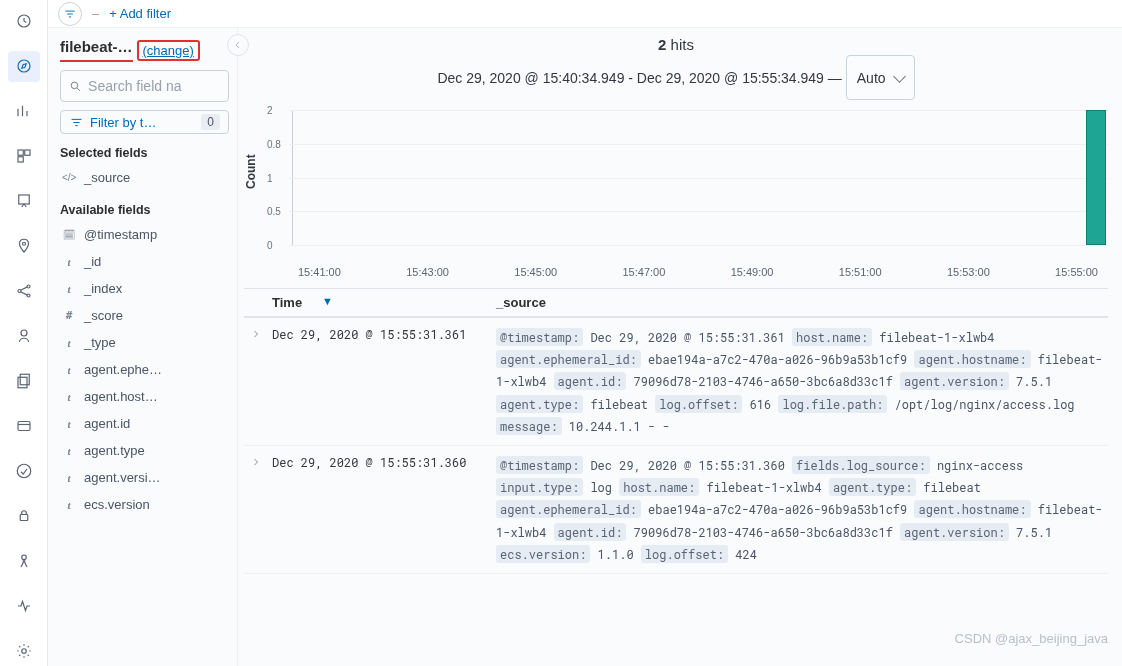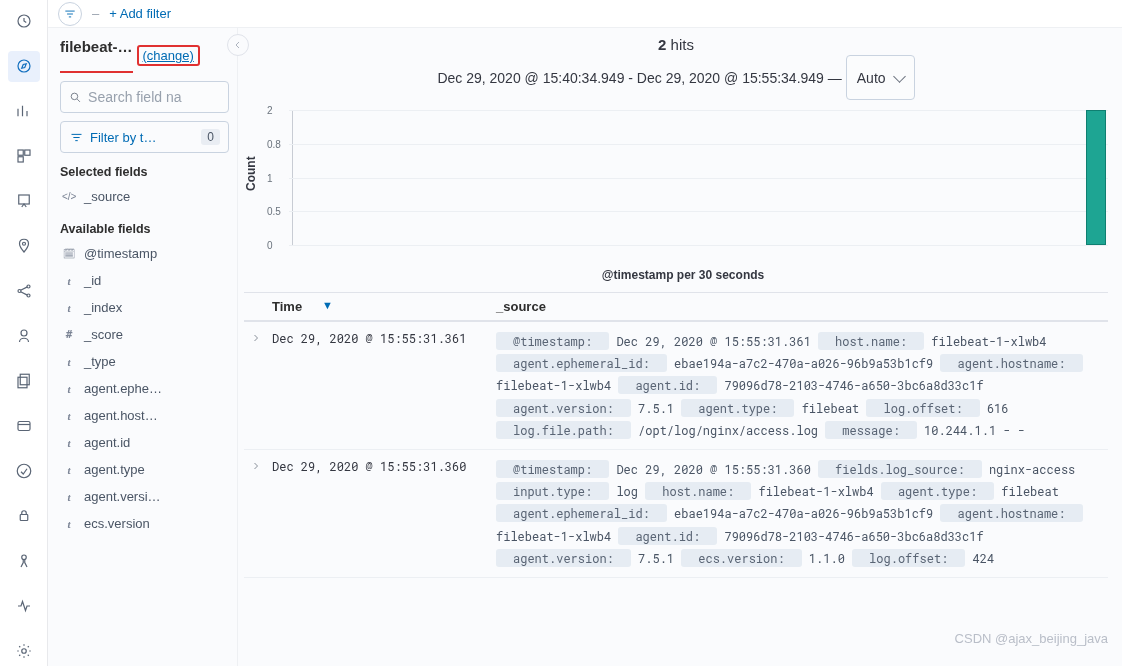--- a/index.html
+++ b/index.html
@@ -19,26 +19,26 @@
 .filter-bar .pill { width: 24px; height: 24px; border: 1px solid #c9d3e0; border-radius: 50%; display:flex; align-items:center; justify-content:center; color:#006bb4; }
 .filter-bar .dash { color:#98a1ad; }
 
 .body-row { flex:1; display:flex; min-height:0; }
 
 
 .sidebar { width: 190px; padding: 10px 8px 10px 12px; position: relative; border-right: 1px solid #eef0f3; }
 .collapse-handle { position:absolute; right:-12px; top:6px; width:22px; height:22px; background:#fafbfd; border:1px solid #e0e3ea; border-radius:50%; display:flex; align-items:center; justify-content:center; color:#98a1ad; }
 .hl-box { border:2px solid #e03131; border-radius:3px; padding:1px 4px; display:inline-block; }
 .index-row { display:flex; align-items:center; gap:4px; }
-.index-name { font-weight:700; font-size:15px; color:#2e2e2e; border-bottom: 2px solid #e03131; padding-bottom:16px; }
+.index-name { font-weight:700; font-size:15px; color:#2e2e2e; border-bottom: 2px solid #e03131; padding-bottom:5px; }
 .change-link { color:#006bb4; font-size:13px; cursor:pointer;text-decoration:underline; }
 .search-field { margin-top:8px; border:1px solid #c9d3e0; border-radius:4px; background:#fbfcfd; height:32px; display:flex; align-items:center; padding:0 8px; gap:6px; color:#69707d; }
 .search-field input { border:none; outline:none; background:transparent; font-size:14px; width:100%; color:#343741; }
 .search-field input::placeholder { color:#98a1ad; }
-.filter-type { margin-top:8px; height:32px; border:1px solid #c9d3e0; border-radius:4px; display:flex; align-items:center; padding:0 8px; gap:6px; color:#006bb4; }
+.filter-type { margin-top:8px; height:24px; border:1px solid #c9d3e0; border-radius:4px; display:flex; align-items:center; padding:0 8px; gap:6px; color:#006bb4; }
 .filter-type .badge { margin-left:auto; background:#e9edf3; color:#4a5565; border-radius:3px; padding:1px 6px; font-size:12px; }
 .section-head { font-weight:700; font-size:12.5px; margin:12px 0 4px; color:#2e2e2e; }
 .field-item { display:flex; align-items:center; gap:8px; padding:6px 2px; color:#4a5565; font-size:13px; cursor:pointer; }
 .field-item .ftype { width:14px; text-align:center; color:#7b8495; font-size:11px; }
 .field-item .ftype.t { font-style:italic; font-weight:700; font-family: Georgia, serif; }
 .field-item .ftype.h { font-weight:700; font-family: monospace; }
 
 
 .content { flex:1; padding:4px 14px 10px 6px; overflow:auto; min-width:0; }
 .hits-head { text-align:center; font-size:15px; color:#343741; padding:4px 0 2px; }
@@ -61,21 +61,21 @@
 
 .docs-head { display:flex; border-top:1px solid #e0e3ea; border-bottom:2px solid #e0e3ea; margin-top:10px; font-weight:700; font-size:13px; color:#2e2e2e; }
 .col-arrow { width:24px; }
 .col-time { width:224px; padding:6px 4px; display:flex; align-items:flex-start; gap:20px; }
 .col-time .sort { color:#006bb4; font-size:11px; }
 .col-src { flex:1; padding:6px 4px; }
 .doc-row { display:flex; border-bottom:1px solid #eceff3; padding:8px 0; }
 .doc-row .arrow { width:24px; display:flex; justify-content:center; padding-top:2px; color:#6a737d; cursor:pointer; }
 .doc-row .time { width:224px; padding:0 4px; }
 .doc-row .src { flex:1; padding:0 4px; line-height:1.85; }
-.kv-key { background:#e6ecf3; color:#5a6575; border-radius:3px; padding:1px 17px; }
+.kv-key { background:#e6ecf3; color:#5a6575; border-radius:3px; padding:1px 4px; }
 .kv-val { color:#4a5565; }
 
 .watermark { position:absolute; right:14px; bottom:20px; color:#b9bec8; font-size:13px; }
 svg { stroke: currentColor; fill:none; stroke-width:1.6; }
 </style>
 </head>
 <body>
 
 <div class="app">
 
@@ -298,21 +298,30 @@
                   </div>
                   <div class="gridline" style="top:25%">
                     <span>0.8</span>
                   </div>
                   <div class="gridline" style="top:0%">
                     <span>2</span>
                   </div>
                   <div class="bar" style="right:2px;bottom:0;height:100%"></div>
                 </div>
             </div>
-            <div class="xlabel">@timestamp per 30 seconds</div>
+            <div class="xticks" id="xticks">
+                <span>15:41:00</span>
+                <span>15:43:00</span>
+                <span>15:45:00</span>
+                <span>15:47:00</span>
+                <span>15:49:00</span>
+                <span>15:51:00</span>
+                <span>15:53:00</span>
+                <span>15:55:00</span>
+              </div>
           </div>
         </div>
 
         <div class="docs-head">
           <div class="col-arrow"></div>
           <div class="col-time">
             <span>Time</span>
             <span class="sort">▼</span>
           </div>
           <div class="col-src">_source</div>

